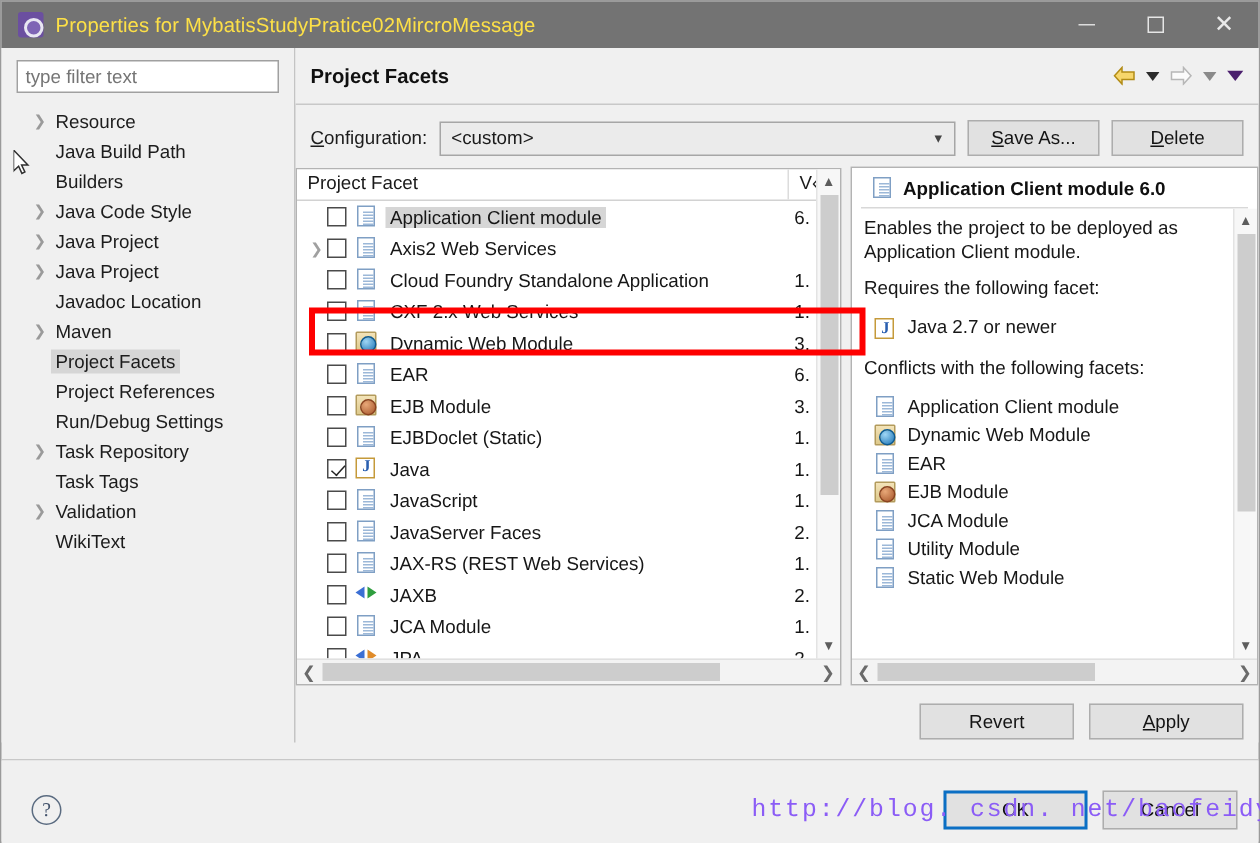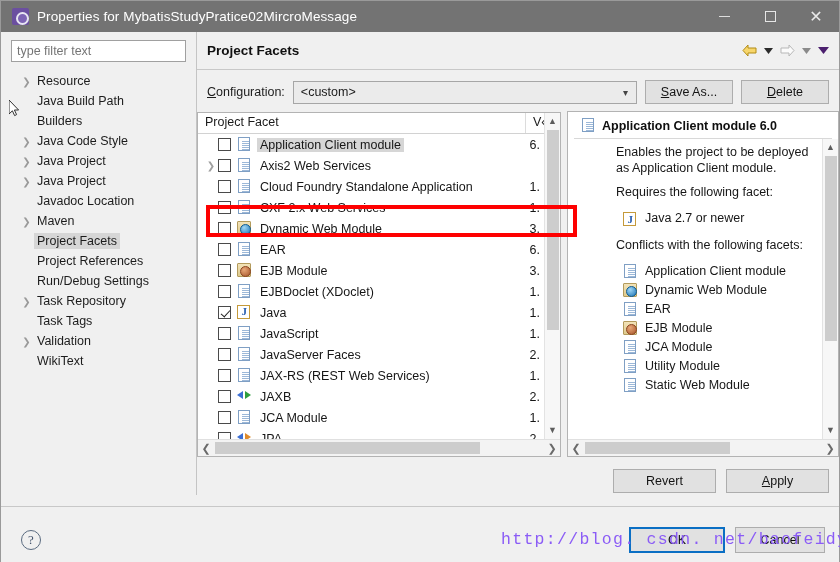--- a/index.html
+++ b/index.html
@@ -36,21 +36,21 @@
   #titlebar .appicon::after {
     content: "";
     position: absolute;
     left: 4px; top: 4px;
     width: 9px; height: 9px;
     border-radius: 50%;
     border: 2px solid #e8e6f2;
     background: #7e64b5;
   }
   #titlebar .title {
-    color: #ffffff;
+    color: #fde047;
     font-size: 13.5px;
     letter-spacing: 0.1px;
     white-space: nowrap;
   }
   #wincontrols {
     position: absolute;
     right: 0; top: 0;
     height: 31px;
     display: flex;
   }
@@ -386,21 +386,21 @@
   }
   #detailhead {
     display: flex; align-items: center;
     padding: 6px 6px 5px 7px;
     font-size: 12.5px; font-weight: bold;
     color: #0f0f0f;
     border-bottom: 1px solid #d8d8d8;
     margin: 0 6px 0 6px;
   }
   #detailhead .ficon { margin-right: 6px; }
-  #detailbodywrap { flex: 1; position: relative; overflow: hidden; padding-left: 40px; }
+  #detailbodywrap { flex: 1; position: relative; overflow: hidden; }
   #detailbody {
     padding: 6px 22px 0 8px;
     font-size: 12.5px;
     color: #171717;
     line-height: 15.5px;
   }
   #detailbody p { margin: 0 0 9px 0; }
   .cf-item {
     display: flex; align-items: center;
     height: 19px;
@@ -682,21 +682,21 @@
                 </span>
                 <span class="fname">EJB Module</span>
                 <span class="fver">3.</span>
               </div>
               <div class="frow">
                 <span class="exp"></span>
                 <span class="cbox"></span>
                 <span class="ficon">
                   <span class="ic-doc" style="position: absolute;"></span>
                 </span>
-                <span class="fname">EJBDoclet (XDoclet)</span>
+                <span class="fname">EJBDoclet (Static)</span>
                 <span class="fver">1.</span>
               </div>
               <div class="frow">
                 <span class="exp"></span>
                 <span class="cbox checked"></span>
                 <span class="ficon">
                   <span class="ic-java" style="position: absolute;"></span>
                 </span>
                 <span class="fname">Java</span>
                 <span class="fver">1.</span>

